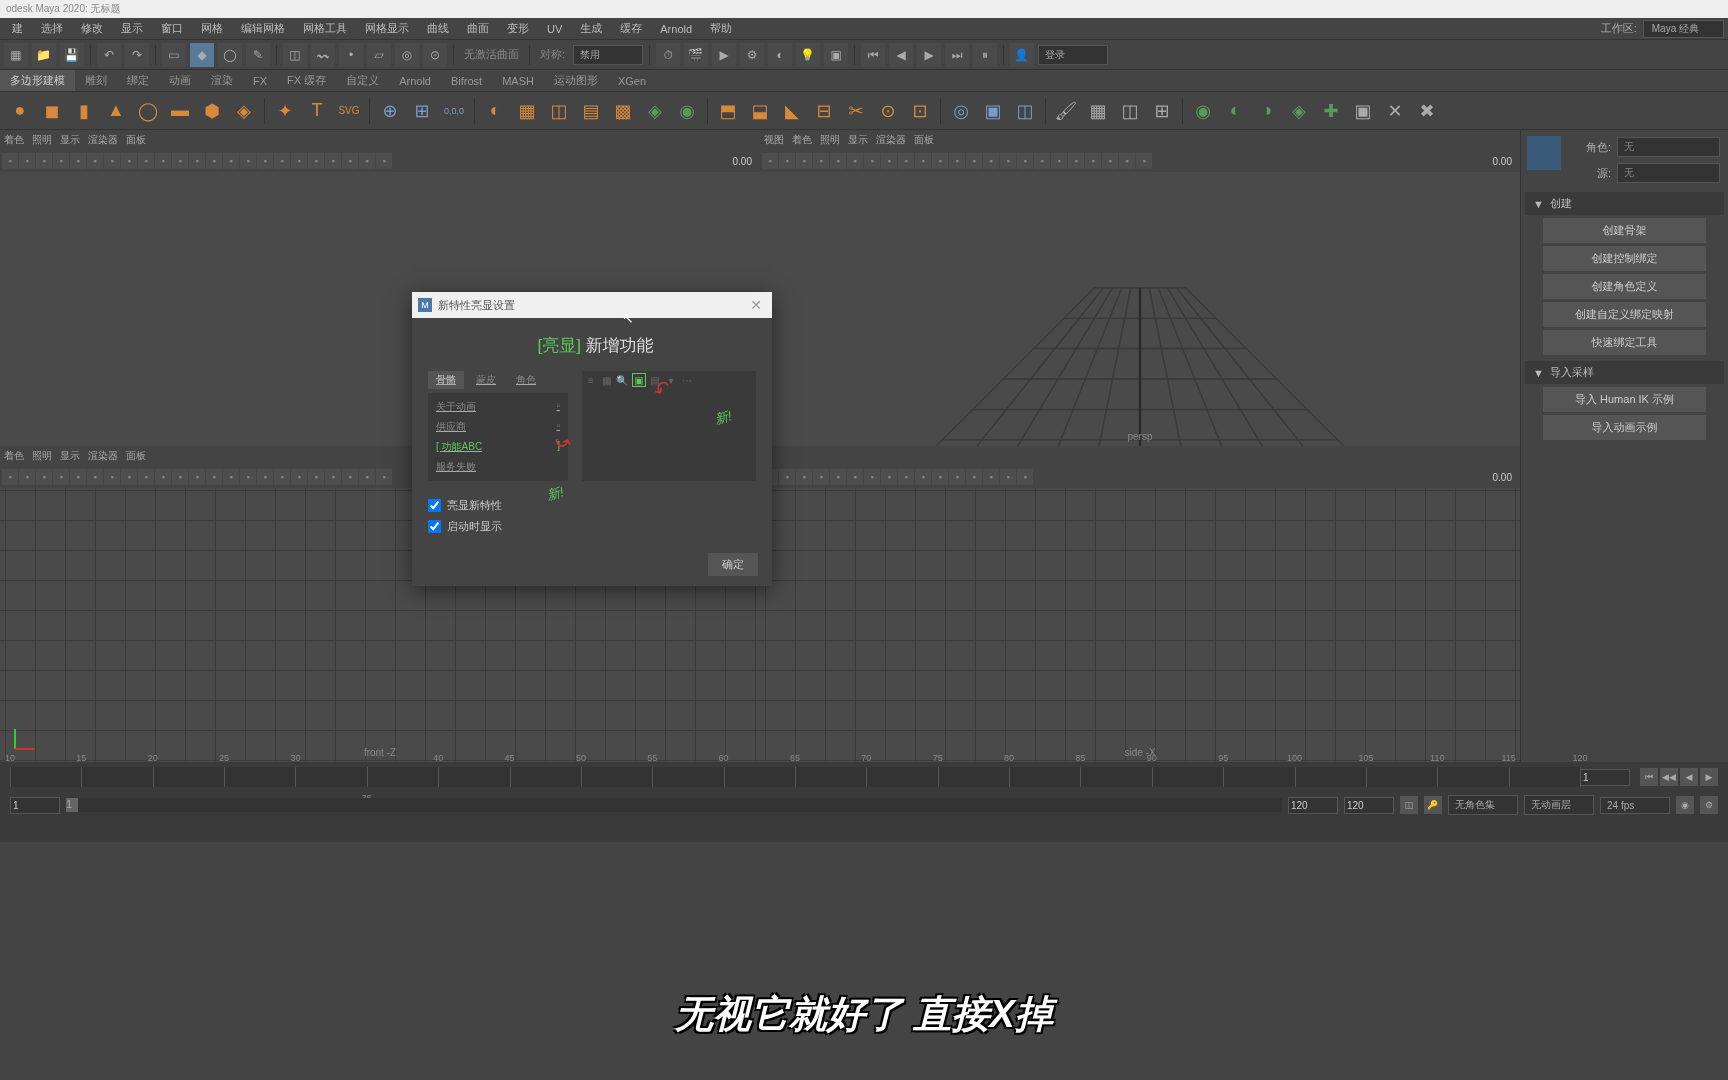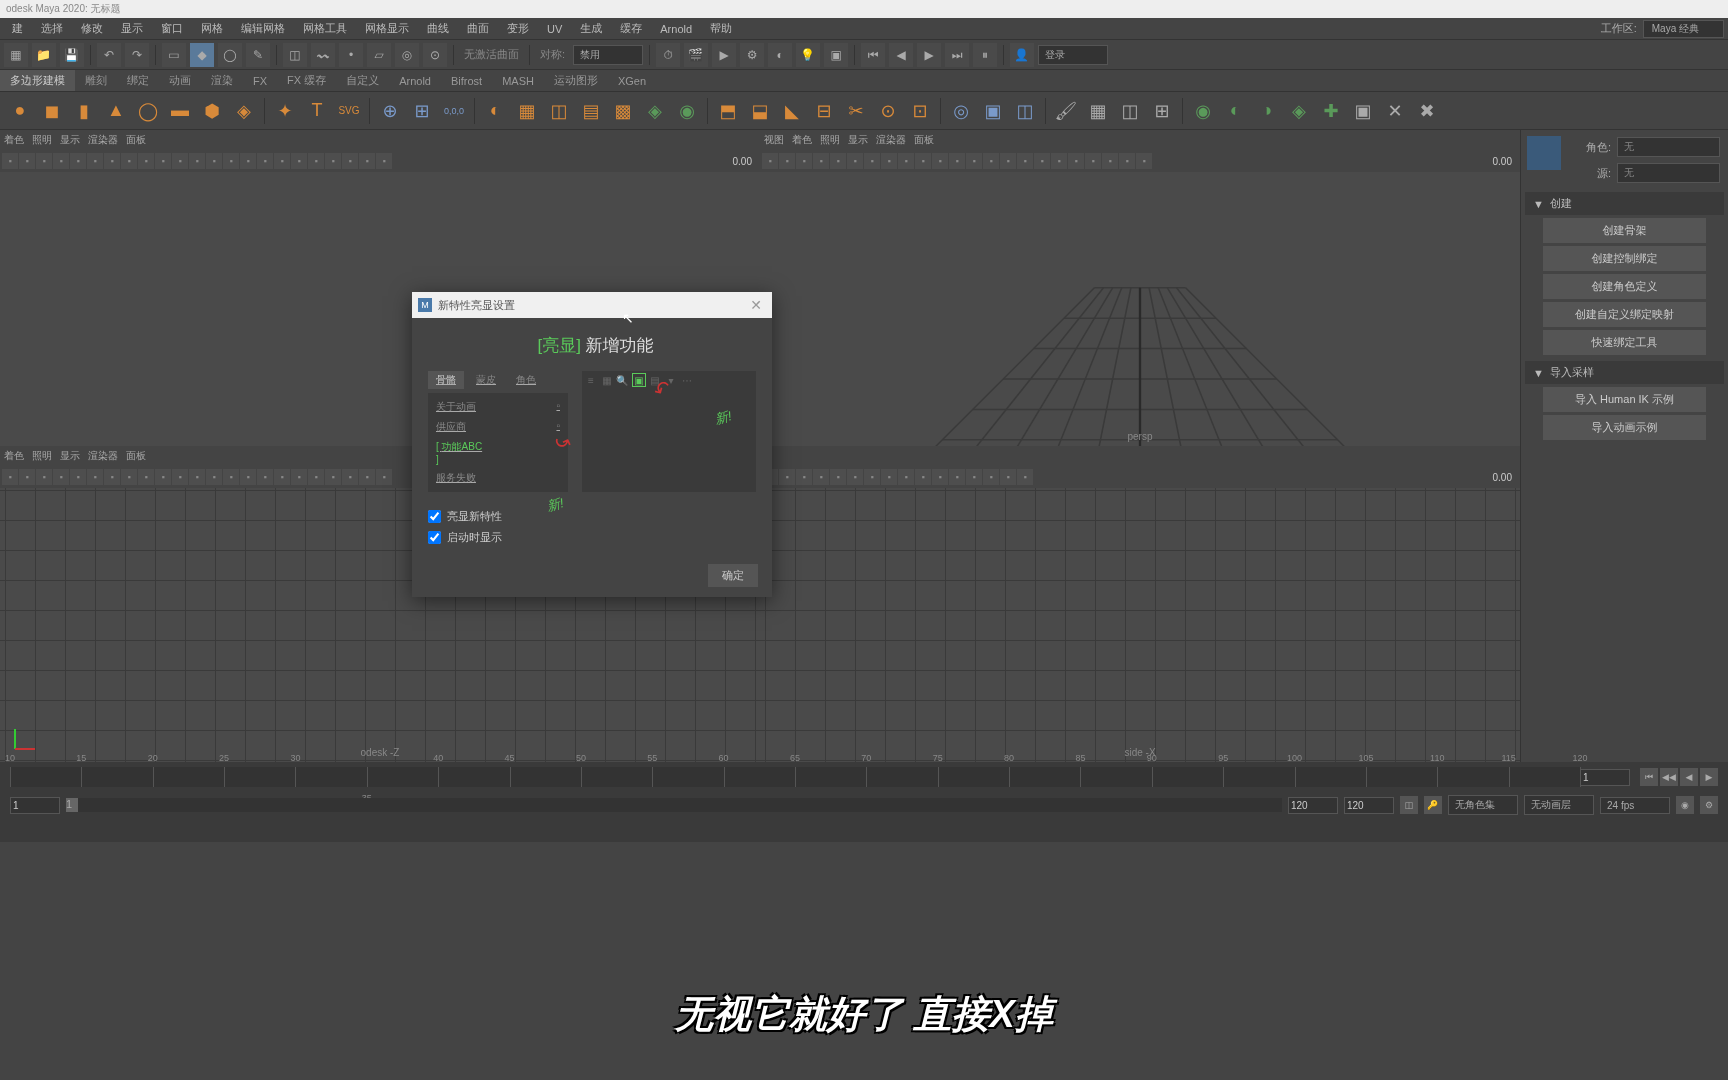--- a/index.html
+++ b/index.html
@@ -77,21 +77,21 @@
 .dialog-heading { text-align: center; font-size: 17px; margin-bottom: 14px; }
 .dialog-heading .highlight { color: #5aca5a; margin-left: 7px; }
 .dialog-heading .rest { color: #ddd; }
 .dialog-content { display: flex; gap: 14px; margin-bottom: 14px; }
 .dialog-left { width: 140px; text-decoration: underline; }
 .dialog-tabs { display: flex; gap: 4px; margin-bottom: 4px; }
 .dialog-tab { padding: 2px 8px; color: #888; font-size: 10px; cursor: pointer; }
 .dialog-tab.active { background: #555; color: #ccc; }
 .dialog-list { background: #3a3a3a; padding: 4px; min-height: 80px; }
 .dialog-list-item { padding: 3px 4px; color: #888; font-size: 10px; display: flex; justify-content: space-between; }
-.dialog-list-item.highlight { color: #5aca5a; flex-direction: column; }
+.dialog-list-item.highlight { color: #5aca5a; }
 .dialog-right { flex: 1; background: #3a3a3a; min-height: 90px; position: relative; }
 .dialog-right-tools { display: flex; gap: 2px; padding: 2px; }
 .dialog-right-tool { width: 14px; height: 14px; color: #666; font-size: 10px; display:flex; align-items:center; justify-content:center; }
 .dialog-right-tool.highlight { color: #5aca5a; border: 1px solid #5aca5a; }
 .new-badge { position: absolute; color: #5aca5a; font-size: 13px; font-style: italic; transform: rotate(-15deg); }
 .arrow { position: absolute; color: #cc3333; font-size: 20px; }
 .dialog-check { display: flex; align-items: center; gap: 6px; padding: 3px 0; font-size: 11px; color: #ccc; }
 .dialog-footer { display: flex; justify-content: flex-end; padding: 0 14px 10px; }
 .dialog-ok { background: #555; padding: 4px 14px; color: #ccc; font-size: 11px; cursor: pointer; }
 
@@ -383,21 +383,21 @@
           <div class="vp-tool">▪</div>
           <div class="vp-tool">▪</div>
         <span class="vp-value">0.00</span>
       </div>
       <div class="vp-canvas">
         <div class="grid-lines"></div>
         <svg class="axis-gizmo" viewBox="0 0 30 30">
             <line x1="5" y1="25" x2="5" y2="5" stroke="#3c3" stroke-width="2"></line>
             <line x1="5" y1="25" x2="25" y2="25" stroke="#c33" stroke-width="2"></line>
           </svg>
-        <div class="vp-label">odesk -Z</div>
+        <div class="vp-label">front -Z</div>
       </div>
     </div>
 
     <div class="viewport">
       <div class="vp-menubar"></div>
       <div class="vp-toolbar">
         <div class="vp-tool">▪</div>
           <div class="vp-tool">▪</div>
           <div class="vp-tool">▪</div>
           <div class="vp-tool">▪</div>

